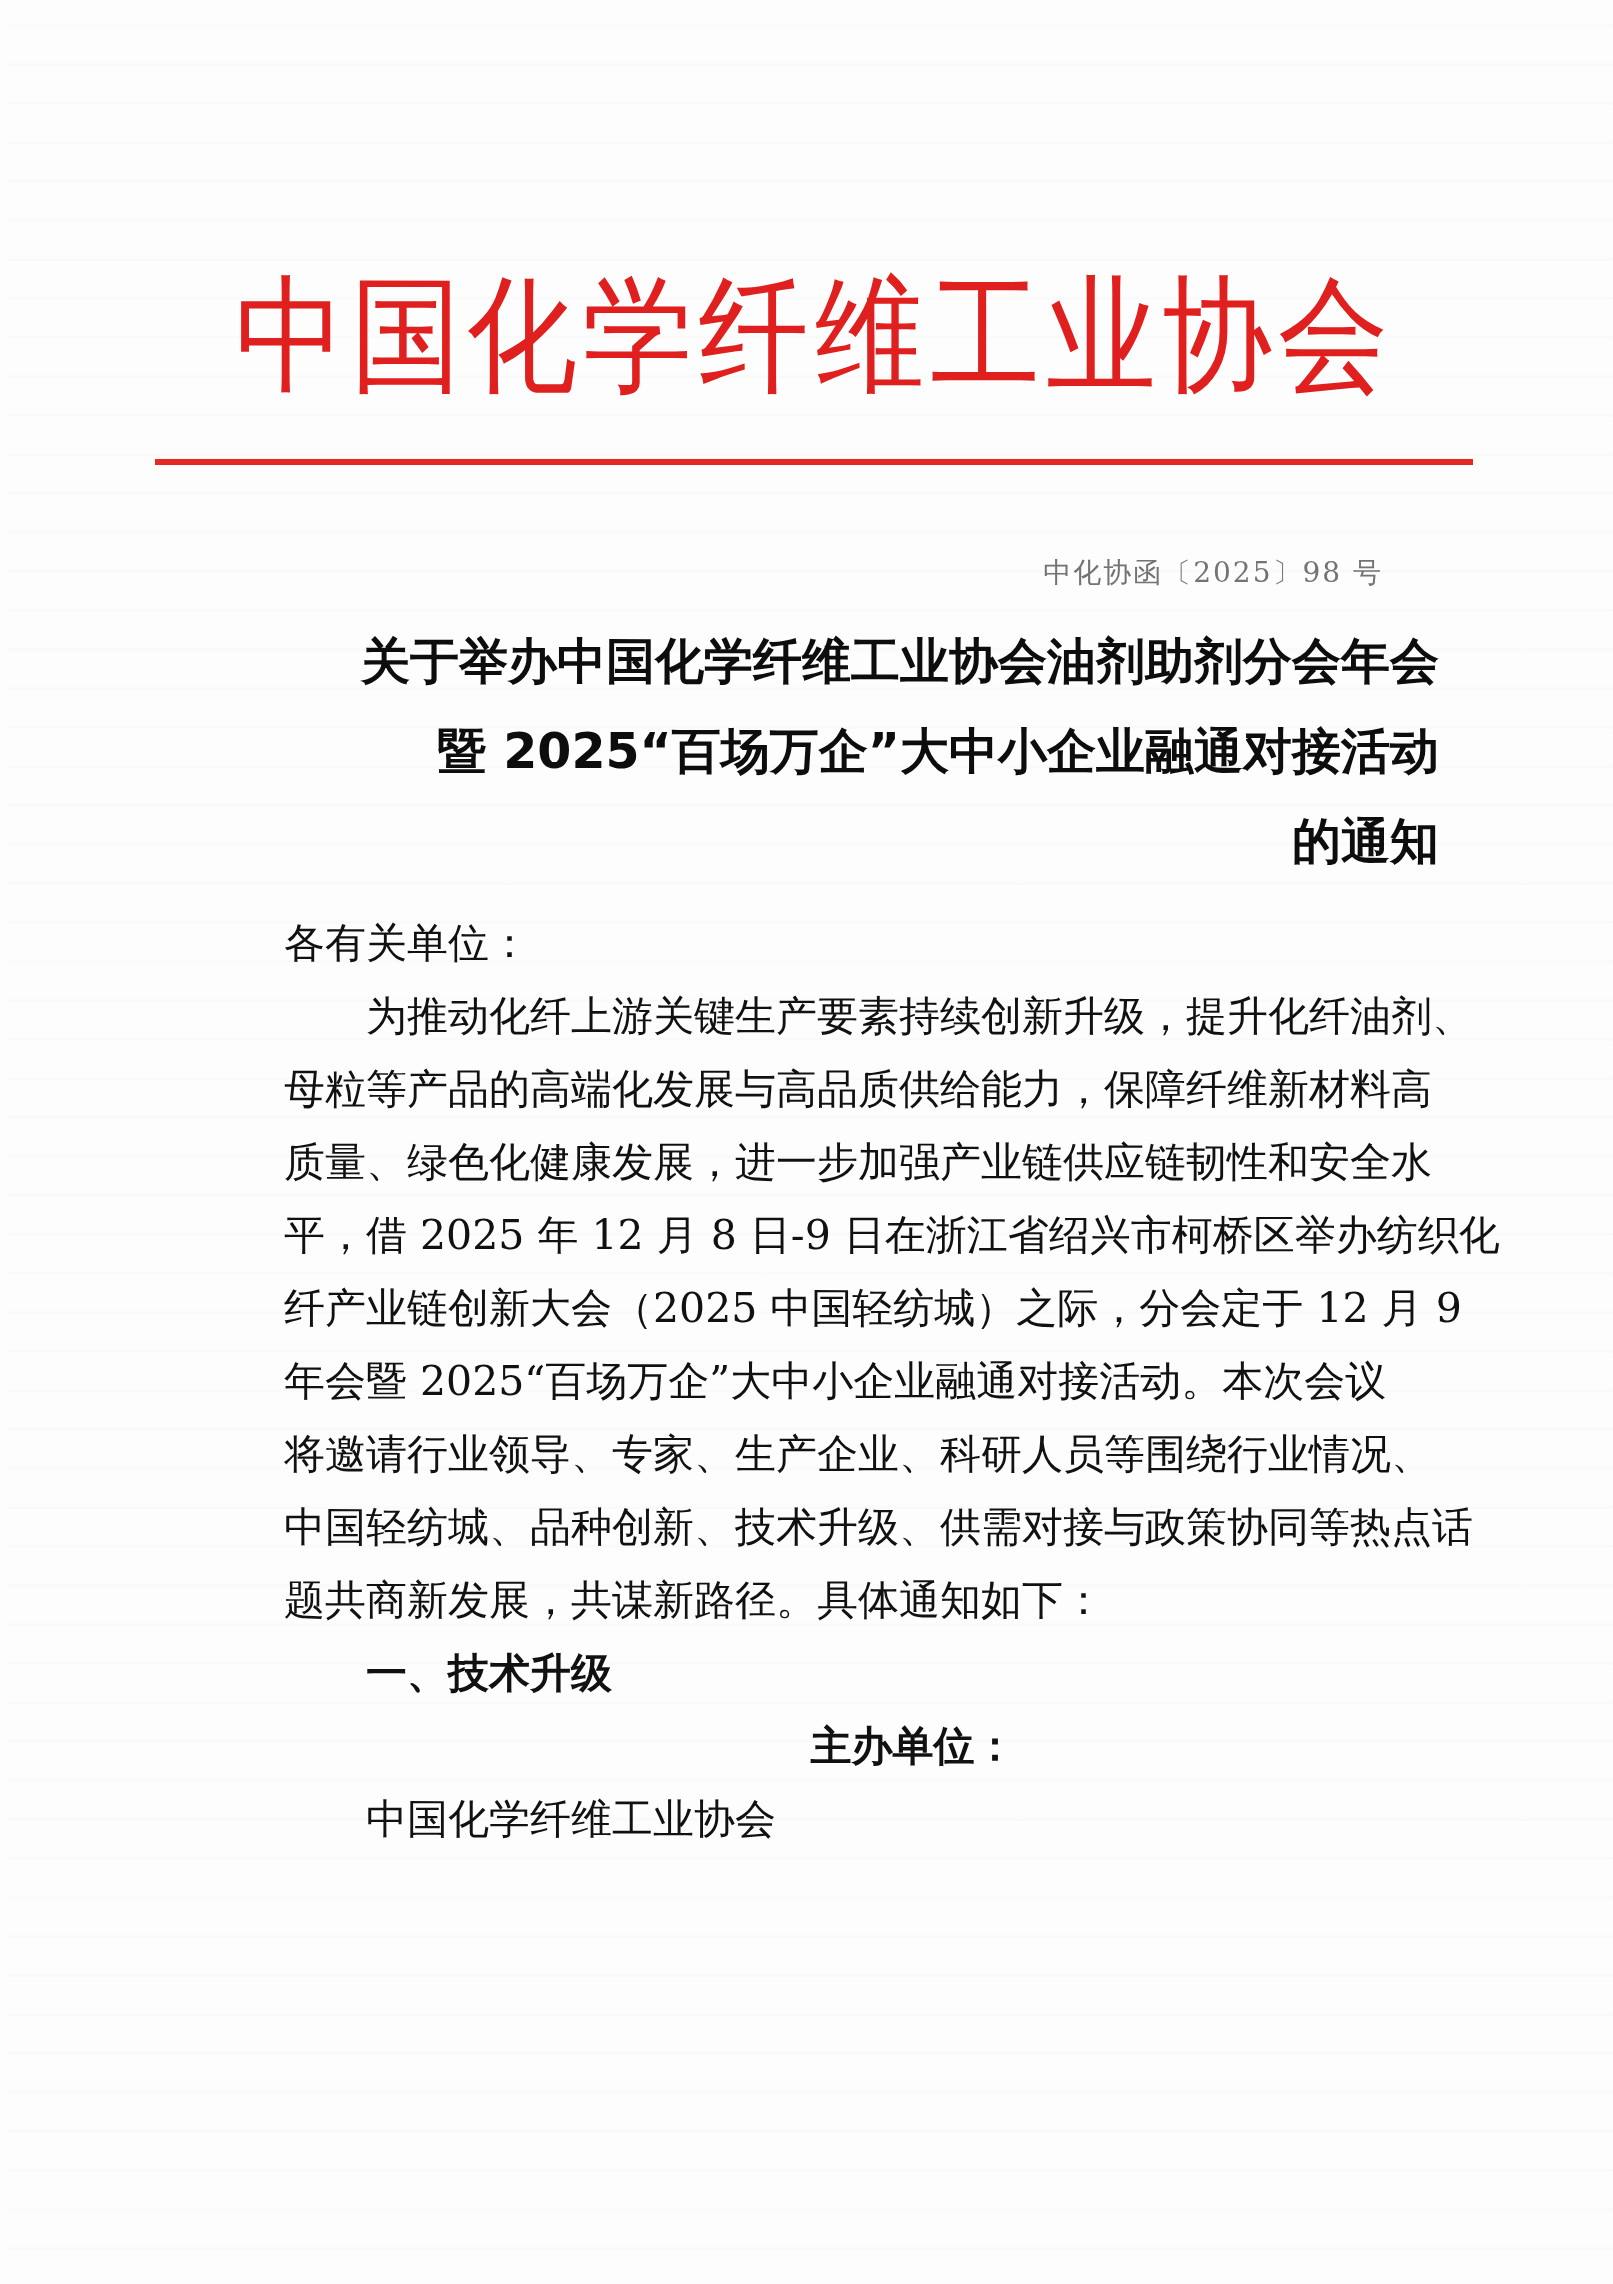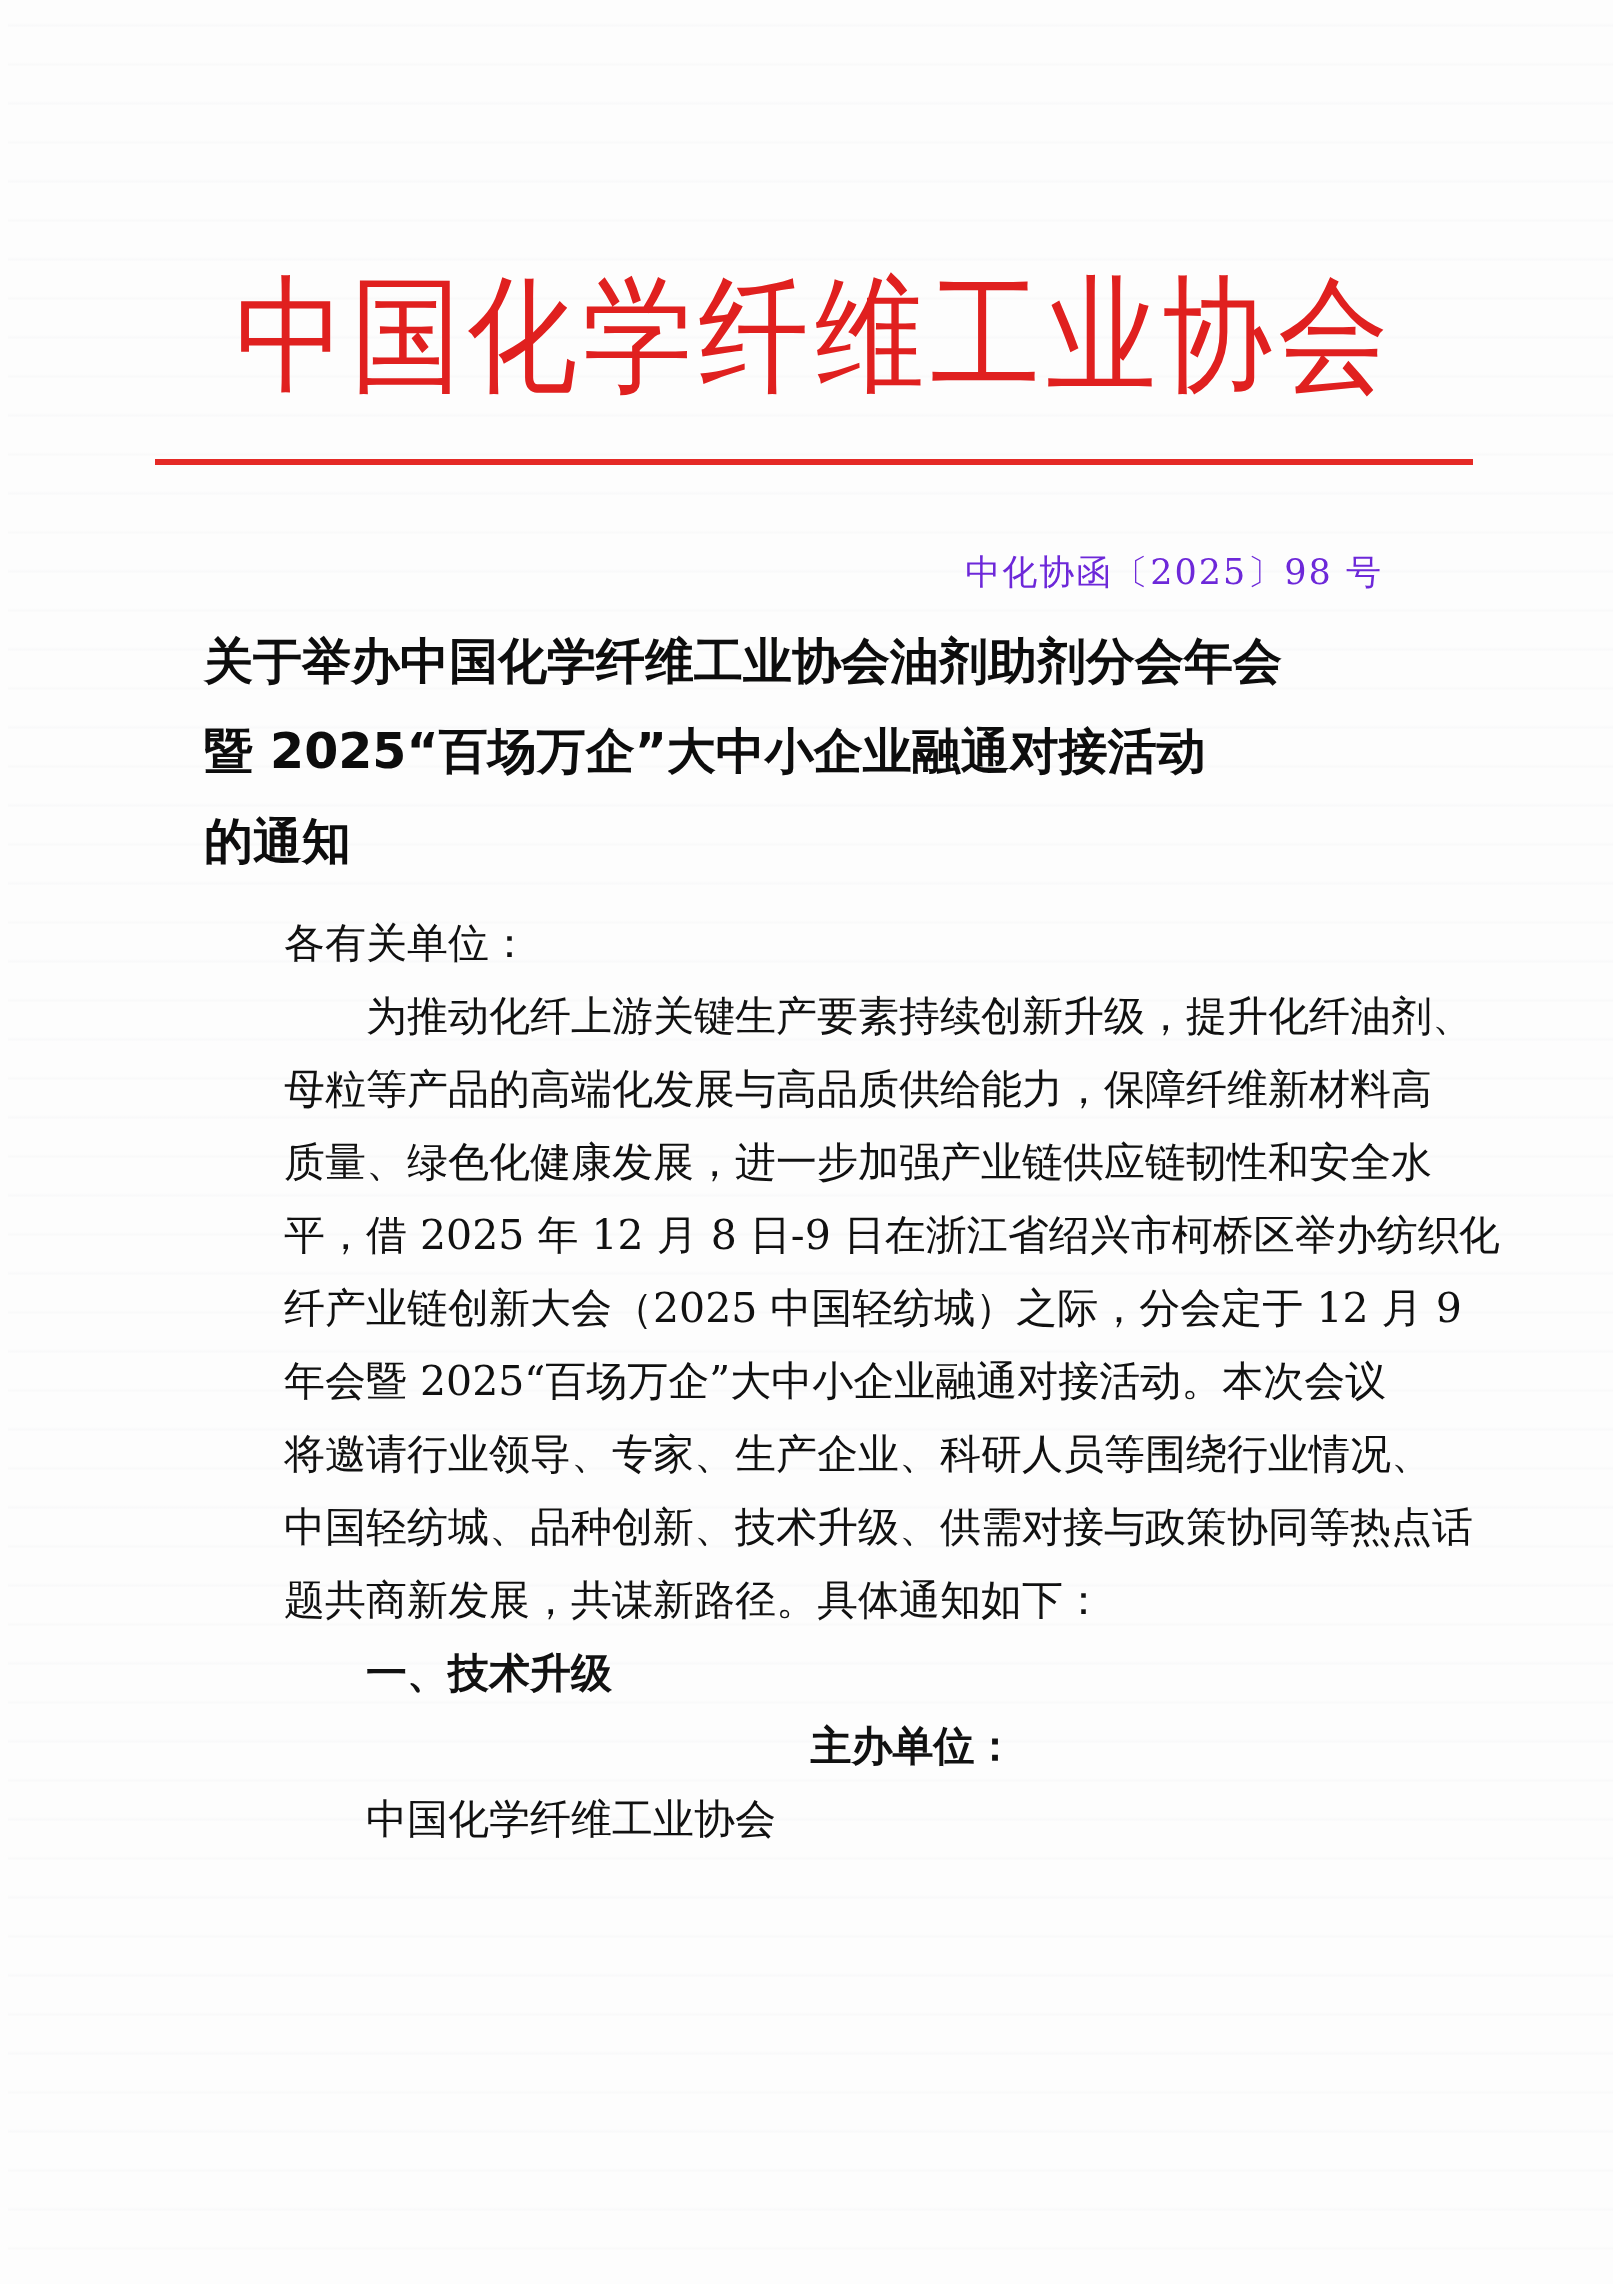--- a/index.html
+++ b/index.html
@@ -49,31 +49,31 @@
       top: 459px;
       width: 1318px;
       height: 5.9px;
       background: #e52a26;
     }
     .doc-number {
       position: absolute;
       right: 238px;
       top: 549px;
       font-family: "DejaVu Serif", "Liberation Serif", serif;
-      font-size: 35px;
+      font-size: 28px;
       line-height: 47px;
       letter-spacing: 2px;
-      color: #6d28d9;
+      color: #737373;
     }
     .title {
       position: absolute;
       left: 196px;
       width: 1235px;
       top: 617px;
-      text-align: left;
+      text-align: right;
       font-family: "DejaVu Sans", "Liberation Sans", sans-serif;
       font-size: 49px;
       line-height: 90px;
       color: #0d0d0d;
       font-weight: bold;
     }
     .title .line { display: block; white-space: nowrap; }
     .body {
       position: absolute;
       left: 228px;

